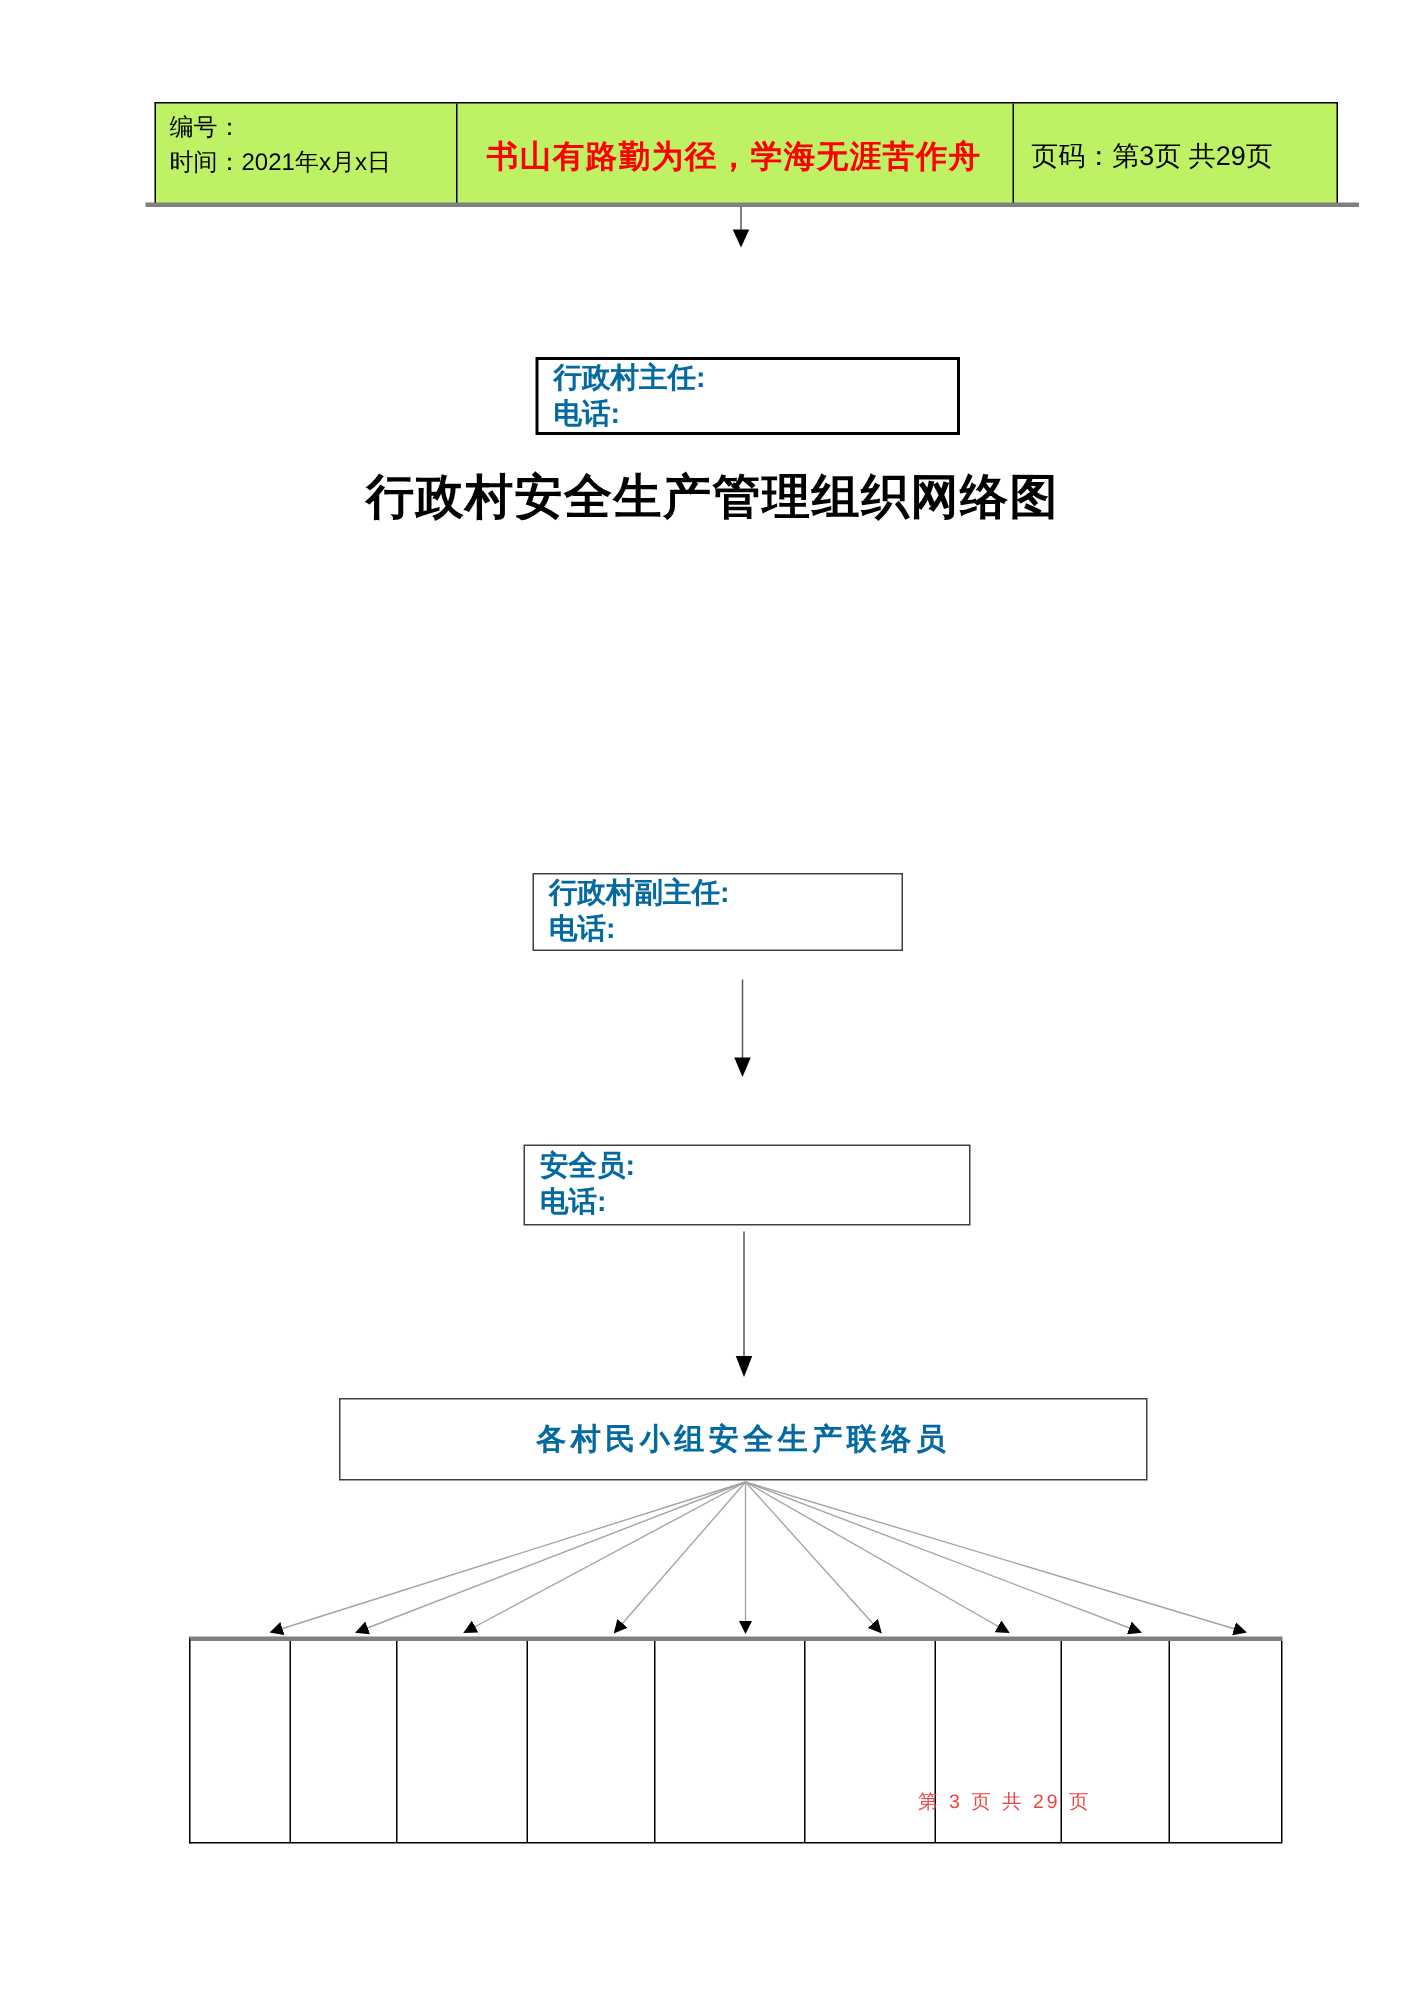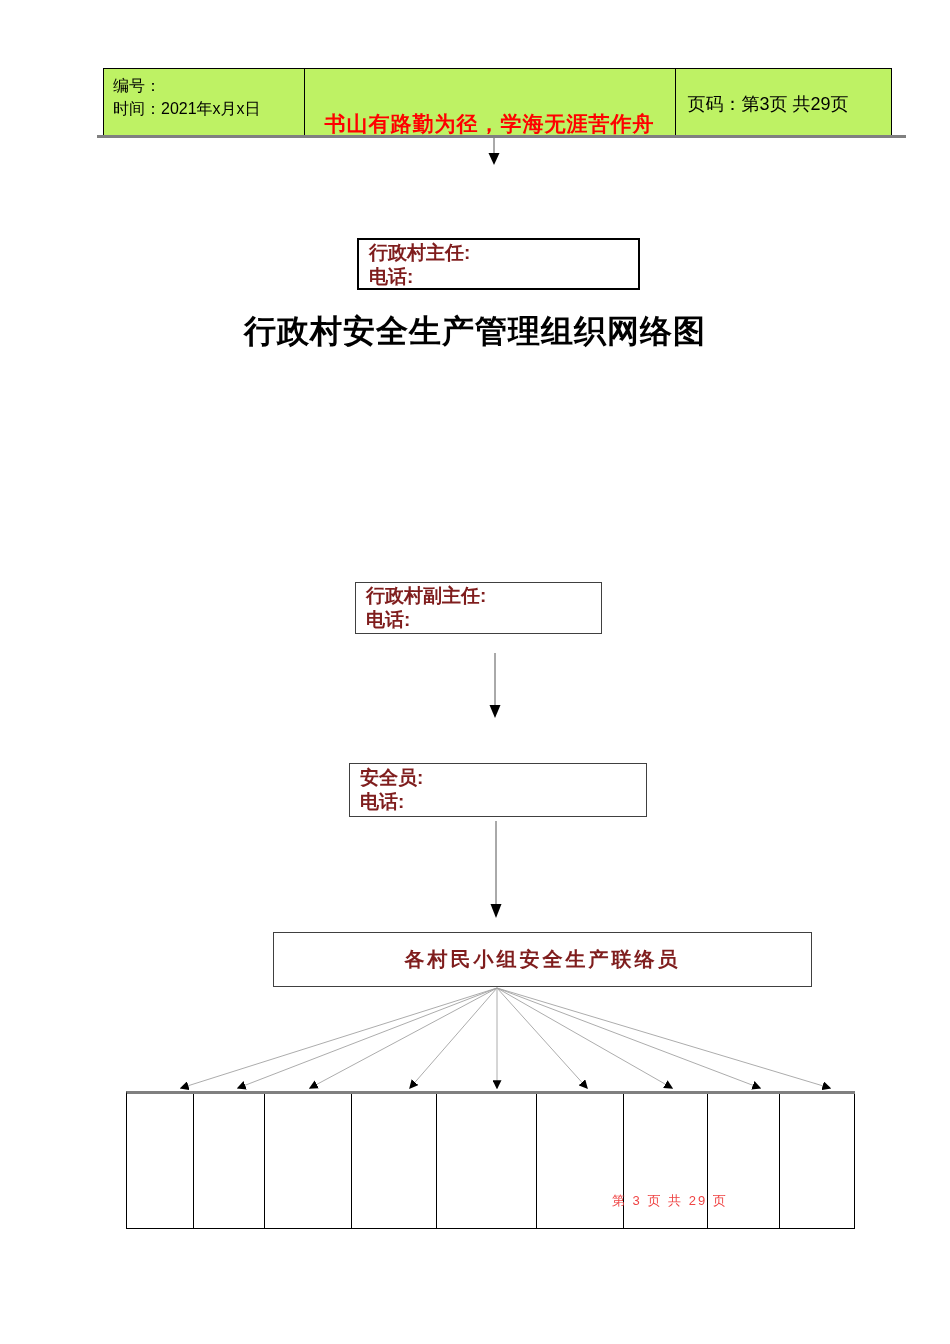--- a/index.html
+++ b/index.html
@@ -28,21 +28,21 @@
   .hdr-cell + .hdr-cell { border-left: 1px solid #000; }
   .hdr-left {
     width: 200px;
     padding: 5px 0 0 9px;
     font-size: 16px;
     color: #000;
     line-height: 23px;
   }
   .hdr-motto {
     width: 372px;
-    display: flex; align-items: flex-end; justify-content: center;
+    display: flex; align-items: center; justify-content: center;
     font-size: 21px;
     font-weight: bold;
     letter-spacing: 1px;
     font-family: "Liberation Serif", "DejaVu Serif", serif;
   }
   .hdr-page {
     width: 217px;
     display: flex; align-items: center;
     padding-left: 12px;
     font-size: 18px;
@@ -53,21 +53,21 @@
     left: 97px; top: 135px;
     width: 809px; height: 3px;
     background: #808080;
   }
 
   
   .node {
     position: absolute;
     box-sizing: border-box;
     background: #fff;
-    color: #7f1d1d;
+    color: #0369a1;
   }
   .node .bline {
     display: block;
     font-weight: bold;
     font-size: 19px;
     line-height: 24px;
     padding-left: 10px;
   }
   #box-director {
     left: 357px; top: 238px; width: 283px; height: 52px;
@@ -85,21 +85,20 @@
     padding-top: 2px;
   }
   #box-liaison {
     left: 226px; top: 932px; width: 539px; height: 55px;
     border: 1.5px solid #404040;
     display: flex; align-items: center; justify-content: center;
     font-size: 20px;
     font-weight: bold;
     letter-spacing: 3px;
     font-family: "Liberation Serif", "DejaVu Serif", serif;
-    margin-left: 47px;
   }
 
   
   .doc-title {
     position: absolute;
     left: 0; top: 310px;
     width: 100%;
     text-align: center;
     font-size: 32px;
     font-weight: bold;

